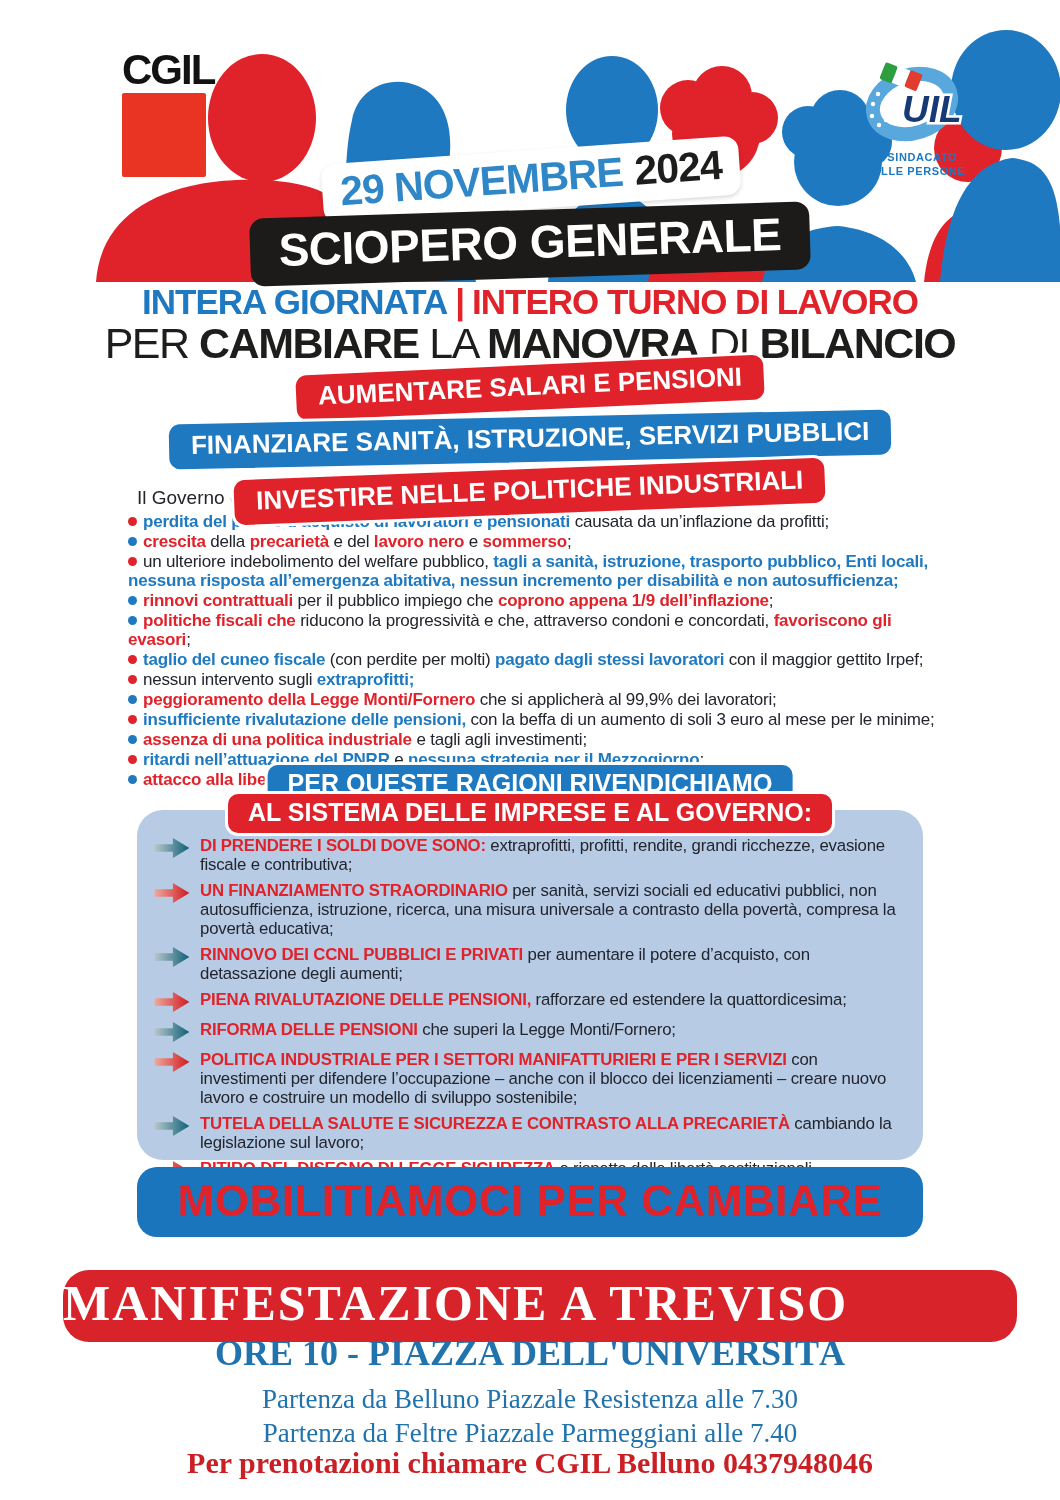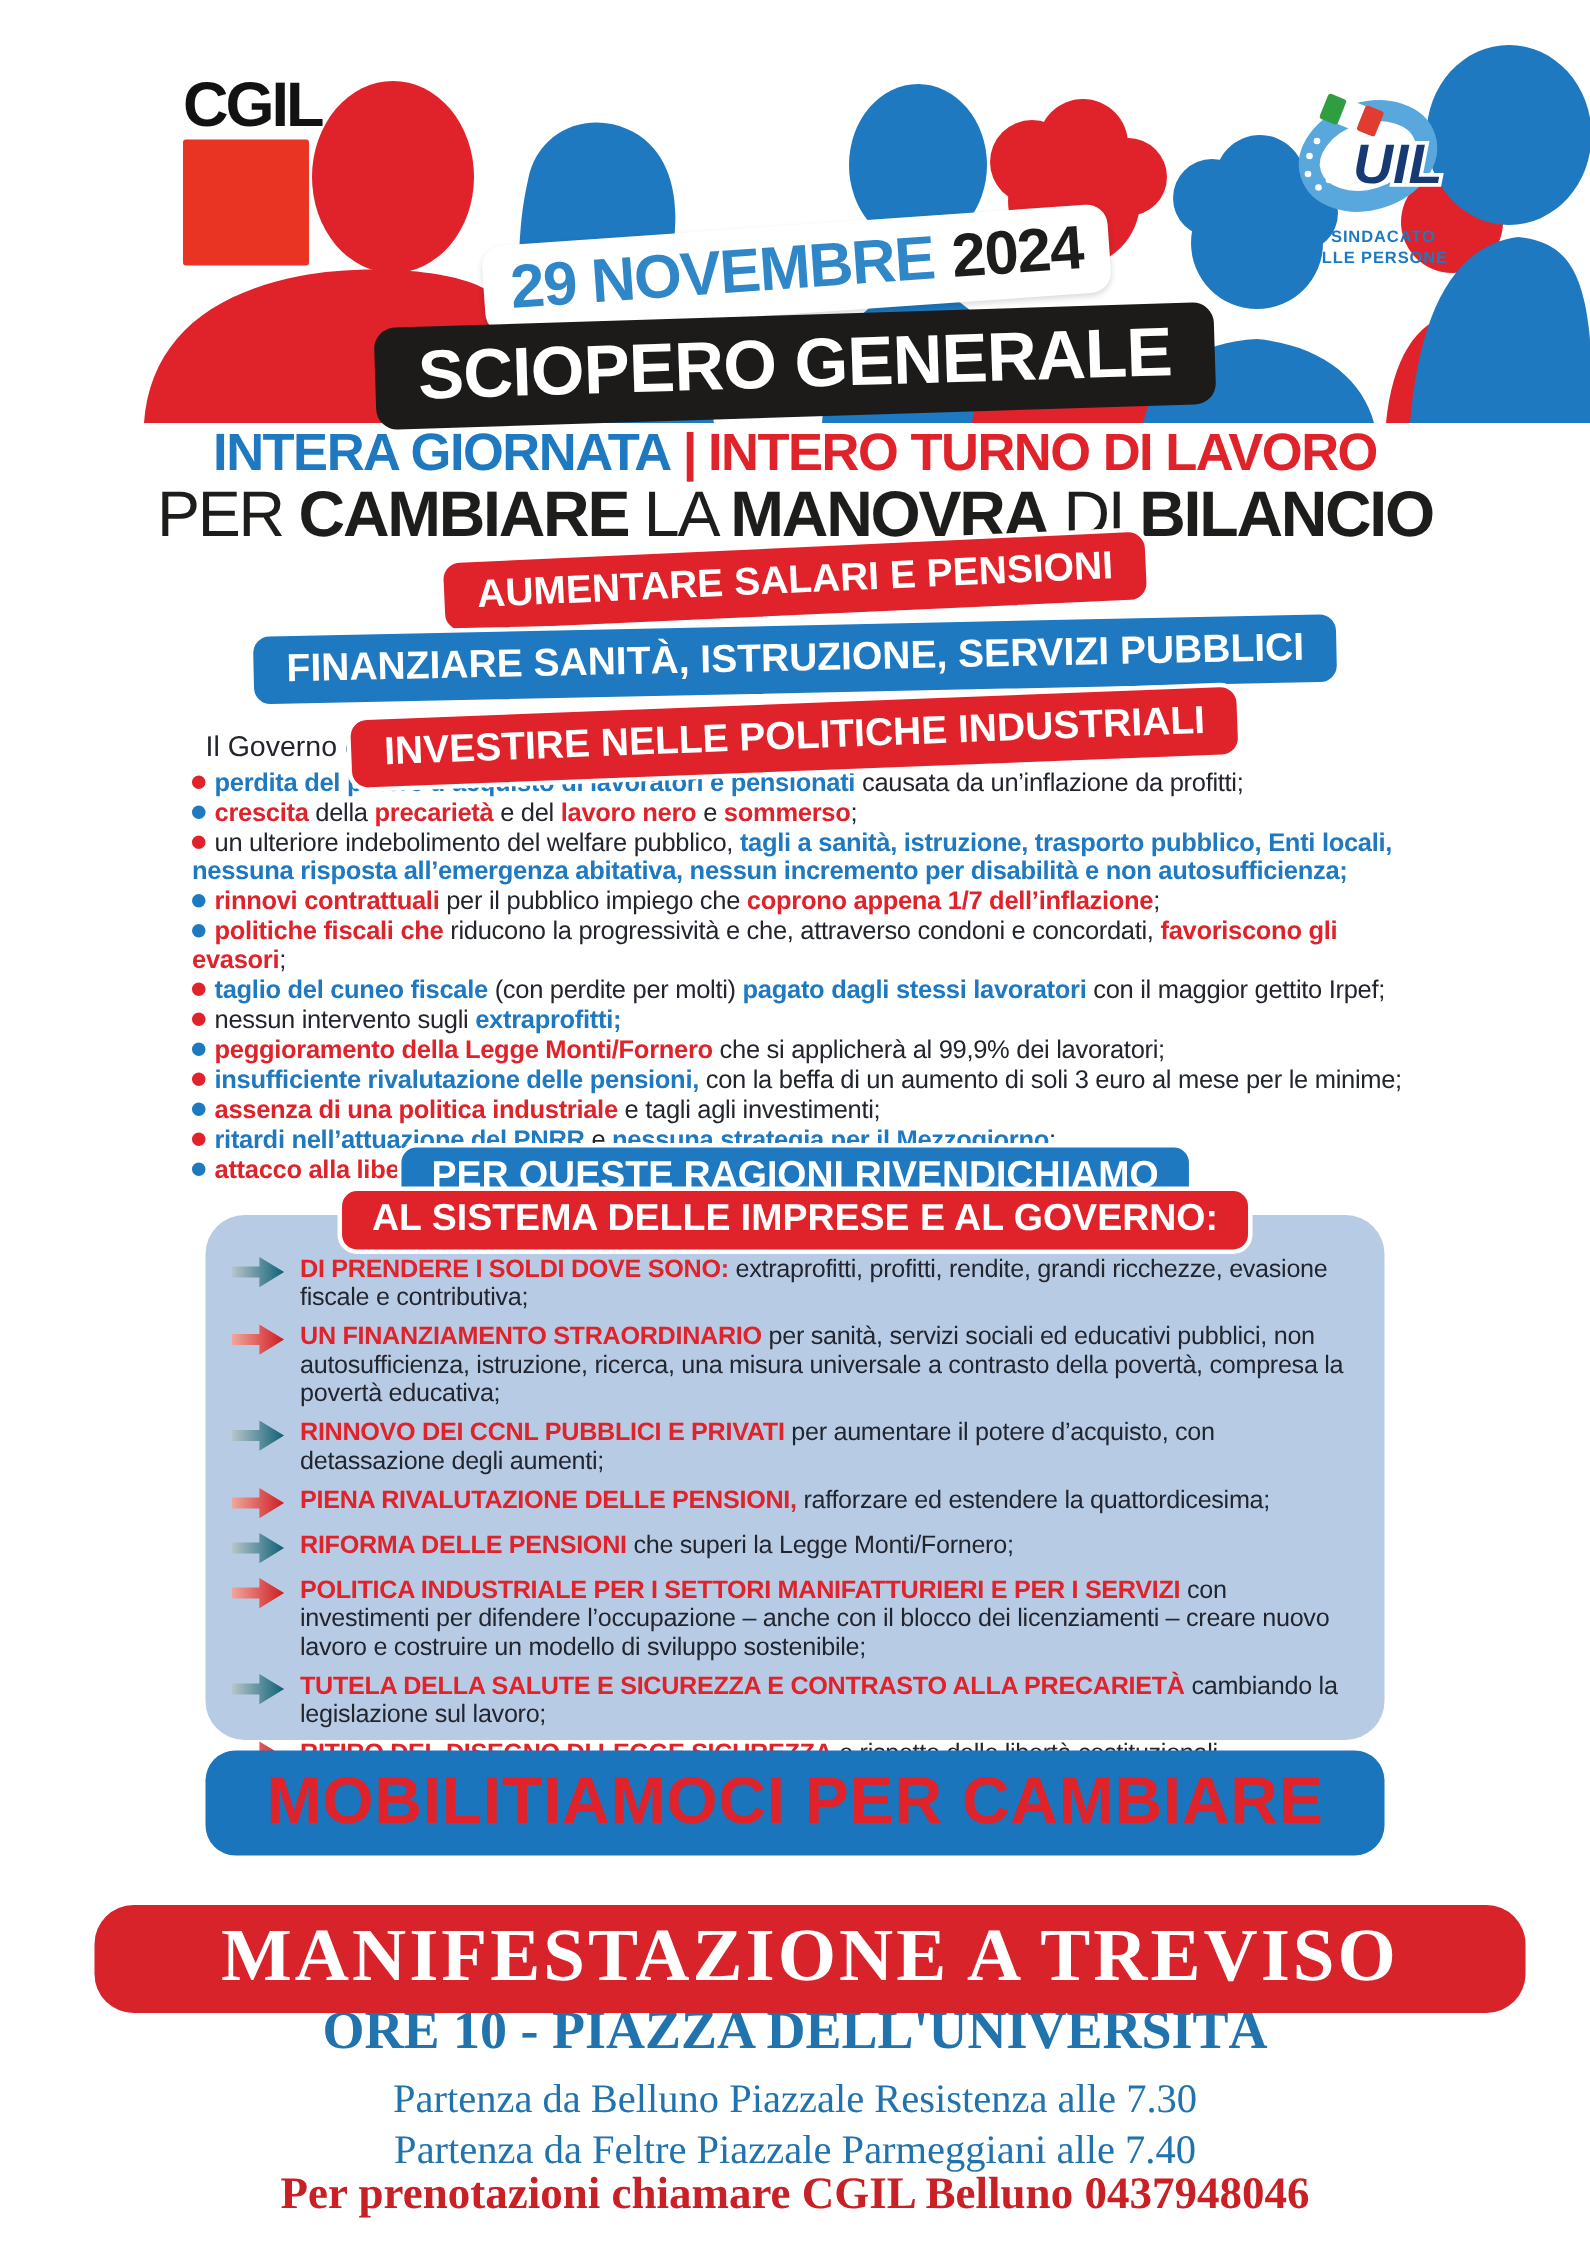--- a/index.html
+++ b/index.html
@@ -53,21 +53,21 @@
        border-radius:26px;z-index:2;box-sizing:border-box;padding:26px 16px 8px 16px;}
   .drow{display:flex;gap:9px;margin:0 0 7px 0;font-size:16.8px;line-height:19px;letter-spacing:-.2px;}
   .arrow-ic{flex:none;width:38px;height:22px;margin-top:1px;}
   .dlead{color:#e0222a;font-weight:800;} .drest{color:#22242e;font-weight:400;}
   
   .mob-box{position:absolute;top:1167px;left:137px;width:786px;background:#1b75bc;border-radius:20px;
        text-align:center;padding:10px 0 12px;z-index:2;}
   .mob1{font-size:44px;font-weight:800;color:#e0222a;letter-spacing:.5px;line-height:48px;}
   .mob2{font-size:34px;font-weight:800;color:#fff;letter-spacing:-.5px;line-height:40px;}
   .event-banner{position:absolute;top:1270px;left:63px;width:954px;background:#d8232b;border-radius:26px;
-       text-align:center;color:#fff;font-family:"Liberation Serif",serif;font-weight:700;font-size:50px;
+       color:#fff;font-family:"Liberation Serif",serif;font-weight:700;font-size:50px;
        letter-spacing:2px;padding:4px 0 10px;z-index:3;box-sizing:border-box;}
   .event-when{position:absolute;top:1332px;left:0;width:100%;text-align:center;
        font-family:"Liberation Serif",serif;font-weight:700;font-size:36px;color:#2173ae;z-index:2;}
   .dep{position:absolute;top:1382px;left:0;width:100%;text-align:center;
        font-family:"Liberation Serif",serif;font-size:27px;color:#2173ae;line-height:34px;z-index:2;}
   .booking{position:absolute;top:1446px;left:0;width:100%;text-align:center;
        font-family:"Liberation Serif",serif;font-weight:700;font-size:30px;color:#c92026;z-index:2;}
   .uil svg text{font-family:"Liberation Sans",sans-serif;}
 </style>
 </head>
@@ -169,21 +169,21 @@
     </div>
 
   <div class="intro">
     <span class="seg-dark">Il Governo ci infliggerà </span><span class="intro-hl">7 anni di austerità</span><span class="seg-dark"> con:</span>
   </div>
 
   <div class="grievances" id="grievances">
       <div class="gitem"><span class="dot dot-red"></span><span class="seg-blue">perdita del potere d’acquisto di lavoratori e pensionati</span><span class="seg-dark"> causata da un’inflazione da profitti;</span></div>
       <div class="gitem"><span class="dot dot-blue"></span><span class="seg-red">crescita</span><span class="seg-dark"> della </span><span class="seg-red">precarietà</span><span class="seg-dark"> e del </span><span class="seg-red">lavoro nero</span><span class="seg-dark"> e </span><span class="seg-red">sommerso</span><span class="seg-dark">;</span></div>
       <div class="gitem"><span class="dot dot-red"></span><span class="seg-dark">un ulteriore indebolimento del welfare pubblico, </span><span class="seg-blue">tagli a sanità, istruzione, trasporto pubblico, Enti locali, nessuna risposta all’emergenza abitativa, nessun incremento per disabilità e non autosufficienza;</span></div>
-      <div class="gitem"><span class="dot dot-blue"></span><span class="seg-red">rinnovi contrattuali</span><span class="seg-dark"> per il pubblico impiego che </span><span class="seg-red">coprono appena 1/7 dell’inflazione</span><span class="seg-dark">;</span></div>
+      <div class="gitem"><span class="dot dot-blue"></span><span class="seg-red">rinnovi contrattuali</span><span class="seg-dark"> per il pubblico impiego che </span><span class="seg-red">coprono appena 1/9 dell’inflazione</span><span class="seg-dark">;</span></div>
       <div class="gitem"><span class="dot dot-blue"></span><span class="seg-red">politiche fiscali che</span><span class="seg-dark"> riducono la progressività e che, attraverso condoni e concordati, </span><span class="seg-red">favoriscono gli evasori</span><span class="seg-dark">;</span></div>
       <div class="gitem"><span class="dot dot-red"></span><span class="seg-blue">taglio del cuneo fiscale</span><span class="seg-dark"> (con perdite per molti) </span><span class="seg-blue">pagato dagli stessi lavoratori</span><span class="seg-dark"> con il maggior gettito Irpef;</span></div>
       <div class="gitem"><span class="dot dot-red"></span><span class="seg-dark">nessun intervento sugli </span><span class="seg-blue">extraprofitti;</span></div>
       <div class="gitem"><span class="dot dot-blue"></span><span class="seg-red">peggioramento della Legge Monti/Fornero</span><span class="seg-dark"> che si applicherà al 99,9% dei lavoratori;</span></div>
       <div class="gitem"><span class="dot dot-red"></span><span class="seg-blue">insufficiente rivalutazione delle pensioni,</span><span class="seg-dark"> con la beffa di un aumento di soli 3 euro al mese per le minime;</span></div>
       <div class="gitem"><span class="dot dot-blue"></span><span class="seg-red">assenza di una politica industriale</span><span class="seg-dark"> e tagli agli investimenti;</span></div>
       <div class="gitem"><span class="dot dot-red"></span><span class="seg-blue">ritardi nell’attuazione del PNRR</span><span class="seg-dark"> e </span><span class="seg-blue">nessuna strategia per il Mezzogiorno</span><span class="seg-dark">;</span></div>
       <div class="gitem"><span class="dot dot-blue"></span><span class="seg-red">attacco alla libertà di manifestare il dissenso</span><span class="seg-dark"> con il Disegno di Legge Sicurezza.</span></div>
     </div>
 

